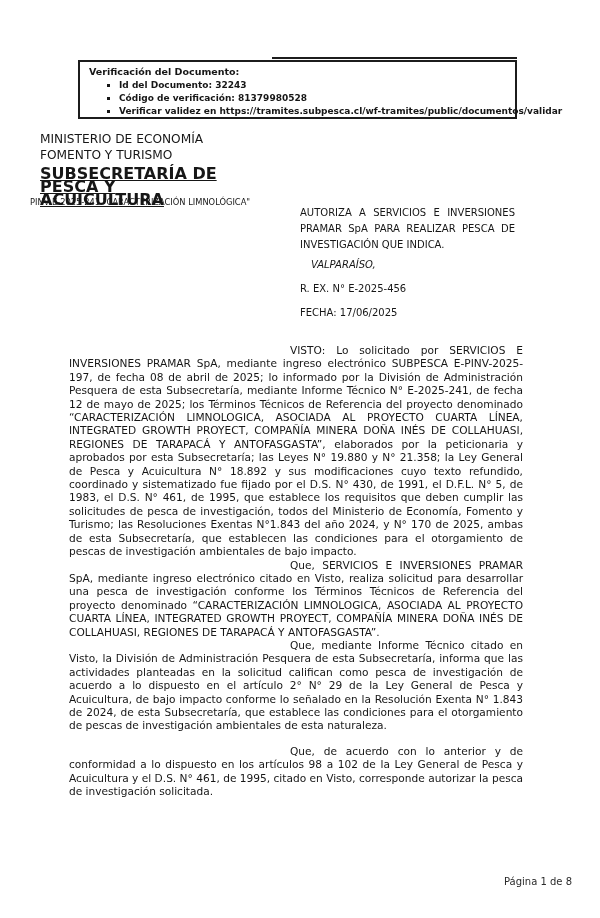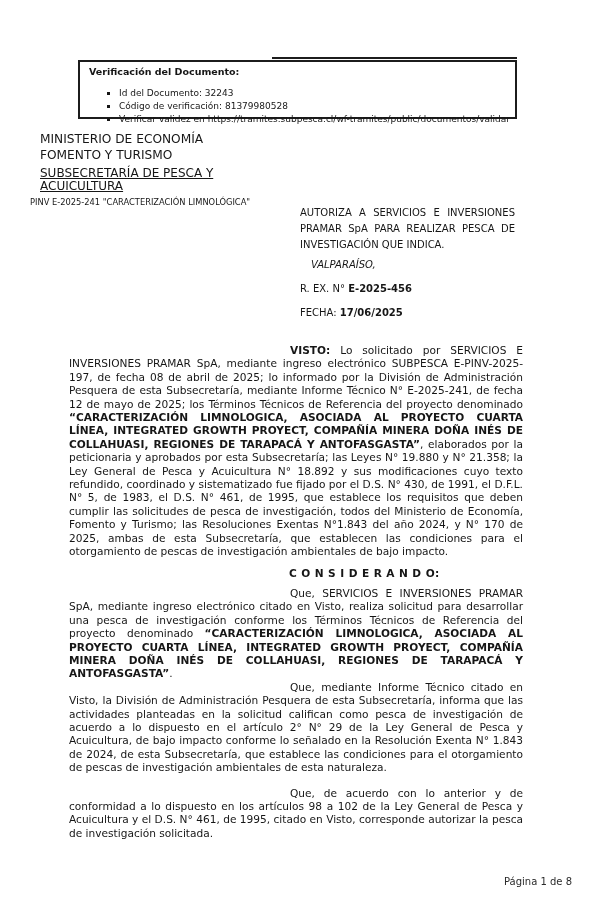--- a/index.html
+++ b/index.html
@@ -11,42 +11,42 @@
     color:#161616;
     overflow:hidden;
   }
   
   .verify-box{
     position:absolute;left:78px;top:60px;width:439px;height:59px;
     border:2px solid #1c1c1c;box-sizing:border-box;
     padding:4px 16px 0 9px;
   }
   .verify-title{font-size:9.5px;font-weight:bold;line-height:11px;}
-  .verify-list{margin:10px 0 0 0;padding:0 0 0 30px;list-style-type:square;}
+  .verify-list{margin:2px 0 0 0;padding:0 0 0 30px;list-style-type:square;font-weight:bold;}
   .verify-list li{
     font-size:9px;line-height:13px;white-space:nowrap;
   }
   .scan-line{
     position:absolute;left:272px;top:57px;width:245px;height:0;
     border-top:2px solid #1c1c1c;
   }
   
   .letterhead{position:absolute;left:40px;top:131px;width:200px;}
   .ministry{font-size:12.2px;line-height:16px;}
   .department{
-    margin-top:4px;font-size:12px;line-height:13px;font-weight:normal;
+    margin-top:4px;font-size:16px;line-height:13px;font-weight:bold;
     text-decoration:underline;
   }
   .pinv{position:absolute;left:30px;top:197px;font-size:8.3px;line-height:10px;white-space:nowrap;}
   
   .rescol{position:absolute;left:300px;top:205px;width:215px;font-size:10px;line-height:16px;}
   .subject{margin:0;text-align:justify;}
   .city{margin:4px 0 0 11px;font-style:italic;}
   .rex,.fecha{margin:8px 0 0 0;}
-  b,.bold{font-weight:bold;}
+  b,.bold{font-weight:normal;}
   
   .docbody{position:absolute;left:69px;top:344px;width:454px;font-size:10.6px;line-height:13.4px;}
   .docbody p{margin:0;text-align:justify;}
   .docbody p.ind{text-indent:221px;}
   .considerando{
     display:block;margin:8px 0 7px 220px;
     font-weight:bold;font-size:10.6px;letter-spacing:0.4px;white-space:nowrap;
   }
   .gap-before{margin-top:12px !important;}
   
@@ -84,21 +84,20 @@
       <b>E-2025-456</b></div>
     <div class="fecha"><span>FECHA:</span>
       <b>17/06/2025</b></div>
   </div>
 
   <div class="docbody">
     <p class="ind"><b>VISTO:</b>
       <span>Lo solicitado por SERVICIOS E INVERSIONES PRAMAR SpA, mediante ingreso electrónico SUBPESCA E-PINV-2025-197, de fecha 08 de abril de 2025; lo informado por la División de Administración Pesquera de esta Subsecretaría, mediante Informe Técnico N° E-2025-241, de fecha 12 de mayo de 2025; los Términos Técnicos de Referencia del proyecto denominado</span>
       <b>“CARACTERIZACIÓN LIMNOLOGICA, ASOCIADA AL PROYECTO CUARTA LÍNEA, INTEGRATED GROWTH PROYECT, COMPAÑÍA MINERA DOÑA INÉS DE COLLAHUASI, REGIONES DE TARAPACÁ Y ANTOFASGASTA”</b><span>, elaborados por la peticionaria y aprobados por esta Subsecretaría; las Leyes N° 19.880 y N° 21.358; la Ley General de Pesca y Acuicultura N° 18.892 y sus modificaciones cuyo texto refundido, coordinado y sistematizado fue fijado por el D.S. N° 430, de 1991, el D.F.L. N° 5, de 1983, el D.S. N° 461, de 1995, que establece los requisitos que deben cumplir las solicitudes de pesca de investigación, todos del Ministerio de Economía, Fomento y Turismo; las Resoluciones Exentas N°1.843 del año 2024, y N° 170 de 2025, ambas de esta Subsecretaría, que establecen las condiciones para el otorgamiento de pescas de investigación ambientales de bajo impacto.</span></p>
 
-    <span class="considerando">C O N S I D E R A N D O:</span>
 
     <p class="ind"><span>Que, SERVICIOS E INVERSIONES PRAMAR SpA, mediante ingreso electrónico citado en Visto, realiza solicitud para desarrollar una pesca de investigación conforme los Términos Técnicos de Referencia del proyecto denominado</span>
       <b>“CARACTERIZACIÓN LIMNOLOGICA, ASOCIADA AL PROYECTO CUARTA LÍNEA, INTEGRATED GROWTH PROYECT, COMPAÑÍA MINERA DOÑA INÉS DE COLLAHUASI, REGIONES DE TARAPACÁ Y ANTOFASGASTA”</b><span>.</span></p>
 
     <p class="ind">Que, mediante Informe Técnico citado en Visto, la División de Administración Pesquera de esta Subsecretaría, informa que las actividades planteadas en la solicitud califican como pesca de investigación de acuerdo a lo dispuesto en el artículo 2° N° 29 de la Ley General de Pesca y Acuicultura, de bajo impacto conforme lo señalado en la Resolución Exenta N° 1.843 de 2024, de esta Subsecretaría, que establece las condiciones para el otorgamiento de pescas de investigación ambientales de esta naturaleza.</p>
 
     <p class="ind gap-before">Que, de acuerdo con lo anterior y de conformidad a lo dispuesto en los artículos 98 a 102 de la Ley General de Pesca y Acuicultura y el D.S. N° 461, de 1995, citado en Visto, corresponde autorizar la pesca de investigación solicitada.</p>
   </div>
 
   <div class="pagenum">Página 1 de 8</div>

